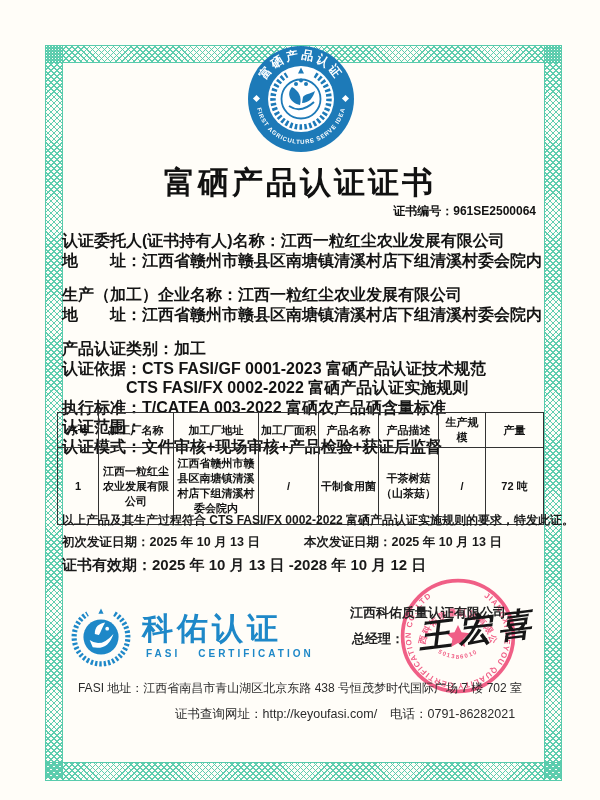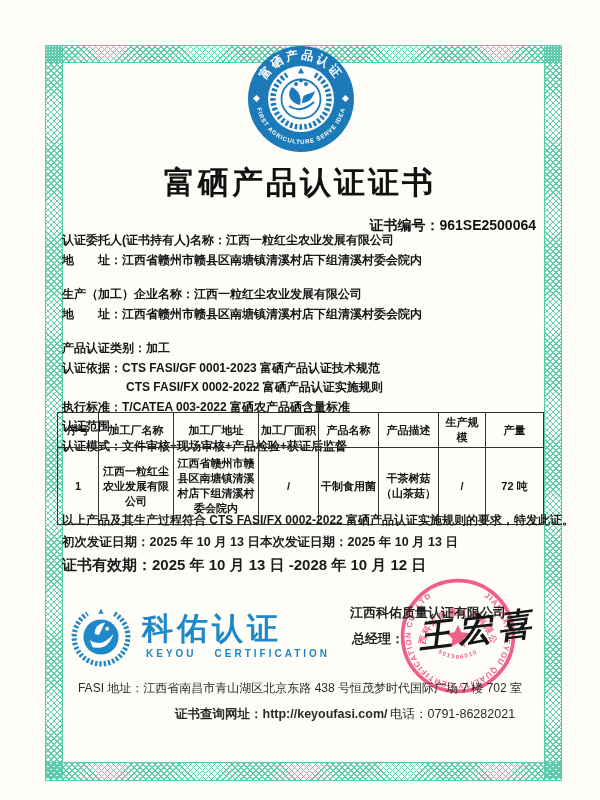--- a/index.html
+++ b/index.html
@@ -27,46 +27,46 @@
 
   
   .badge{position:absolute;left:246px;top:44px;width:110px;height:110px;}
 
   
   .title{
     position:absolute;left:0;right:0;top:162px;
     text-align:center;font-size:31px;font-weight:bold;letter-spacing:3px;color:#111;
   }
   .cert-no{
-    position:absolute;right:64px;top:217px;
-    font-size:14px;font-weight:bold;color:#111;
-  }
-
-  
-  .info{position:absolute;left:62px;right:58px;top:231px;font-size:12px;font-weight:bold;line-height:19.5px;color:#141414;}
+    position:absolute;right:64px;top:203px;
+    font-size:12px;font-weight:bold;color:#111;
+  }
+
+  
+  .info{position:absolute;left:62px;right:58px;top:231px;font-size:16px;font-weight:bold;line-height:19.5px;color:#141414;}
   .info .line{white-space:nowrap;}
   .info .gap{margin-top:15px;}
   .indent{padding-left:64px;}
 
   
   .scope-table{
     position:absolute;left:57px;top:412px;width:486px;
     border-collapse:collapse;table-layout:fixed;
     font-size:11px;font-weight:bold;color:#141414;
   }
   .scope-table th,.scope-table td{
     border:1px solid #333;text-align:center;vertical-align:middle;
     padding:2px 2px;font-weight:bold;line-height:15px;
   }
   .scope-table th{height:22px;}
   .scope-table td{height:72px;}
 
   .statement{position:absolute;left:62px;top:512px;font-size:12px;font-weight:bold;}
   .dates-row{position:absolute;left:62px;top:534px;font-size:12.5px;font-weight:bold;}
-  .dates-row .second{}
+  .dates-row .second{margin-left:44px;}
   .validity-row{position:absolute;left:62px;top:556px;font-size:15px;font-weight:bold;}
   .query-note{position:absolute;left:0;right:0;top:578px;text-align:center;font-size:12.5px;font-weight:bold;}
 
   
   .keyou-emblem{position:absolute;left:70px;top:606px;width:62px;height:62px;}
   .keyou-cn{position:absolute;left:142px;top:608px;font-size:31px;font-weight:bold;color:#1e88c8;letter-spacing:4px;}
   .keyou-en{position:absolute;left:146px;top:648px;font-size:10px;font-weight:bold;color:#1e88c8;letter-spacing:3px;}
   .keyou-en .sp{display:inline-block;width:18px;}
 
   .issuer-company{position:absolute;left:350px;top:604px;font-size:13px;font-weight:bold;color:#222;}
@@ -75,21 +75,21 @@
     position:absolute;left:418px;top:608px;
     font-family:"DejaVu Serif","Liberation Serif",serif;
     font-style:italic;font-weight:bold;font-size:33px;letter-spacing:7px;
     color:#161616;transform:rotate(-7deg);
   }
   .stamp{position:absolute;left:398px;top:576px;width:120px;height:120px;opacity:.88;mix-blend-mode:multiply;}
 
   
   .fasi-line{position:absolute;left:0;right:0;top:680px;text-align:center;font-size:12px;color:#2b2b2b;}
   .contact-line{position:absolute;left:0;right:0;top:706px;font-size:12.5px;color:#2b2b2b;}
-  .contact-line .query{position:absolute;left:175px;white-space:nowrap;font-weight:bold;}
+  .contact-line .query{position:absolute;left:175px;white-space:nowrap;}
   .contact-line .phone{position:absolute;left:390px;white-space:nowrap;}
 </style>
 </head>
 <body>
 
 <div class="cert">
 
   <div class="frame-strip frame-top"></div>
   <div class="frame-strip frame-bottom"></div>
   <div class="frame-strip frame-left"></div>
@@ -196,21 +196,21 @@
       <path d="M 43 7.5 A 26 26 0 1 1 17 7.5" fill="none" stroke="#1e88c8" stroke-width="5" stroke-dasharray="2.3 1.9"></path>
       <polygon points="30,2.5 27.5,7.5 32.5,7.5" fill="#1e88c8"></polygon>
       <circle cx="30" cy="30" r="17" fill="#1e88c8"></circle>
       <path d="M19,33 Q30,41 42,27 Q37,43 22,40 Z" fill="#ffffff"></path>
       <path d="M24,27 C24,20 28,17 34,16 C31,21 30,25 28,28 Z" fill="#ffffff"></path>
       <circle cx="36" cy="22" r="1.8" fill="#ffffff"></circle>
     </svg>
   </div>
   <div class="keyou-cn">科佑认证</div>
   <div class="keyou-en">
-    <span>KEYOU</span><span class="sp"></span><span>CERTIFICATION</span>
+    <span>FASI</span><span class="sp"></span><span>CERTIFICATION</span>
   </div>
 
   <div class="stamp">
     <svg viewBox="0 0 130 130" width="120" height="120">
       <defs>
         <path id="stampRing" d="M 65 14 A 51 51 0 1 1 64.99 14" fill="none"></path>
         <path id="stampInner" d="M 30 70 A 36 36 0 0 1 100 70" fill="none"></path>
         <path id="stampCode" d="M 27 62 A 40 40 0 0 0 103 62" fill="none"></path>
       </defs>
       <circle cx="65" cy="65" r="60" fill="none" stroke="#ee4a7a" stroke-width="4"></circle>

